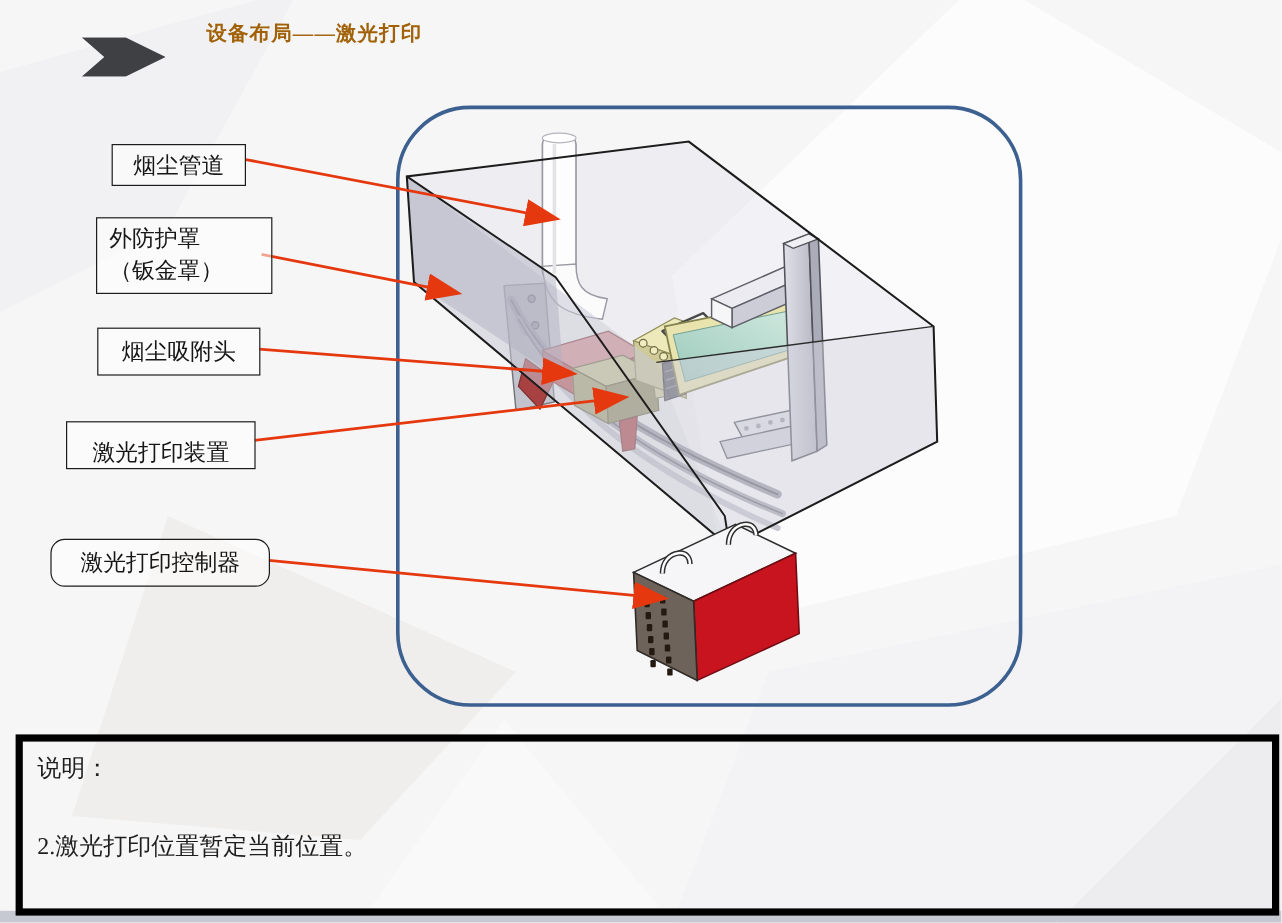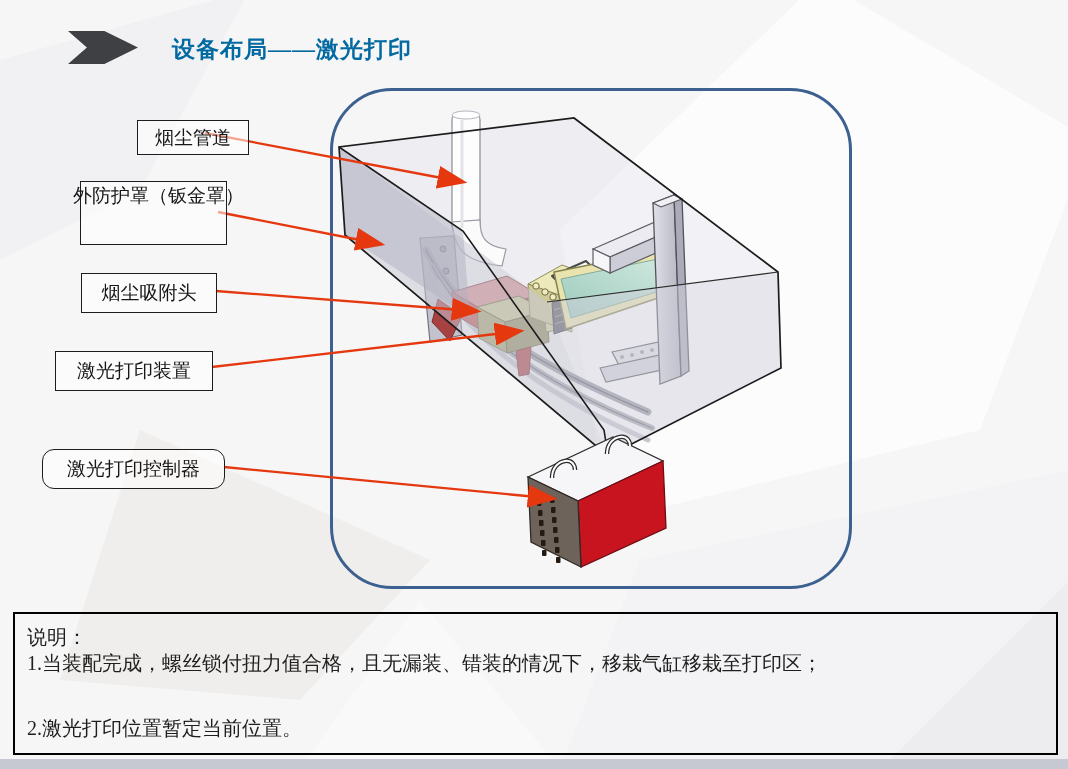--- a/index.html
+++ b/index.html
@@ -2,34 +2,34 @@
 <html><head>
 <meta charset="utf-8">
 <style>
   html,body{margin:0;padding:0;}
   body{width:1068px;height:769px;font-family:"Liberation Serif","DejaVu Serif",serif;}
   .slide{position:relative;width:1068px;height:769px;background:#f6f6f7;overflow:hidden;}
   .slide svg.layer{position:absolute;left:0;top:0;width:1068px;height:769px;}
   
   .title-arrow{position:absolute;left:68px;top:31px;width:70px;height:33px;background:#3e4044;
     clip-path:polygon(0 0,52% 0,100% 50%,52% 100%,0 100%,27% 50%);}
-  .page-title{position:absolute;left:172px;top:34px;font-size:23px;font-weight:bold;color:#0369a1;letter-spacing:1px;white-space:nowrap;}
+  .page-title{position:absolute;left:172px;top:16px;font-size:17px;font-weight:bold;color:#a16207;letter-spacing:1px;white-space:nowrap;}
   
   .card{position:absolute;left:330px;top:88px;width:516px;height:495px;border:3.5px solid #3c6090;border-radius:62px;background:transparent;}
   
   .callout{position:absolute;border:1.5px solid #1c1c1c;background:rgba(255,255,255,.55);
     color:#161616;font-size:19px;display:flex;align-items:center;justify-content:center;white-space:nowrap;z-index:5;}
-  .callout.twolines{align-items:flex-start;justify-content:center;padding-left:10px;line-height:27px;}
-  #cl1{left:93px;top:120px;width:110px;height:33px;margin-left:44px;}
+  .callout.twolines{flex-direction:column;align-items:flex-start;justify-content:center;padding-left:10px;line-height:27px;}
+  #cl1{left:93px;top:120px;width:110px;height:33px;}
   #cl2{left:80px;top:181px;width:135px;height:62px;}
   #cl3{left:81px;top:273px;width:134px;height:38px;align-items:center;}
-  #cl4{left:55px;top:351px;width:156px;height:38px;}
+  #cl4{left:55px;top:351px;width:156px;height:38px;align-items:flex-end;}
   #cl5{left:42px;top:449px;width:181px;height:38px;border-radius:12px;}
   
-  .notes{position:absolute;left:13px;top:612px;width:1017px;height:119px;border:2px solid #000000;
+  .notes{position:absolute;left:13px;top:612px;width:1017px;height:119px;border:6px solid #000000;
     padding:10px 12px;font-size:20px;line-height:26px;color:#1e1e1e;background:transparent;z-index:4;}
   .notes .item2{margin-top:39px;}
   .footer-strip{position:absolute;left:0;top:759px;width:1068px;height:10px;background:#c6c9d1;}
 </style>
 </head>
 <body>
 
 <div class="slide">
 
   <svg class="layer" viewBox="0 0 1068 769" aria-hidden="true">
@@ -190,18 +190,17 @@
   </div>
   <div class="callout" id="cl4">
     <span>激光打印装置</span>
   </div>
   <div class="callout" id="cl5">
     <span>激光打印控制器</span>
   </div>
 
   <div class="notes">
     <div>说明：</div>
-    <div>1.当装配完成，螺丝锁付扭力值合格，且无漏装、错装的情况下，移栽气缸移栽至打印区；</div>
     <div class="item2">2.激光打印位置暂定当前位置。</div>
   </div>
 
   <div class="footer-strip"></div>
 </div>
 
 </body></html>

